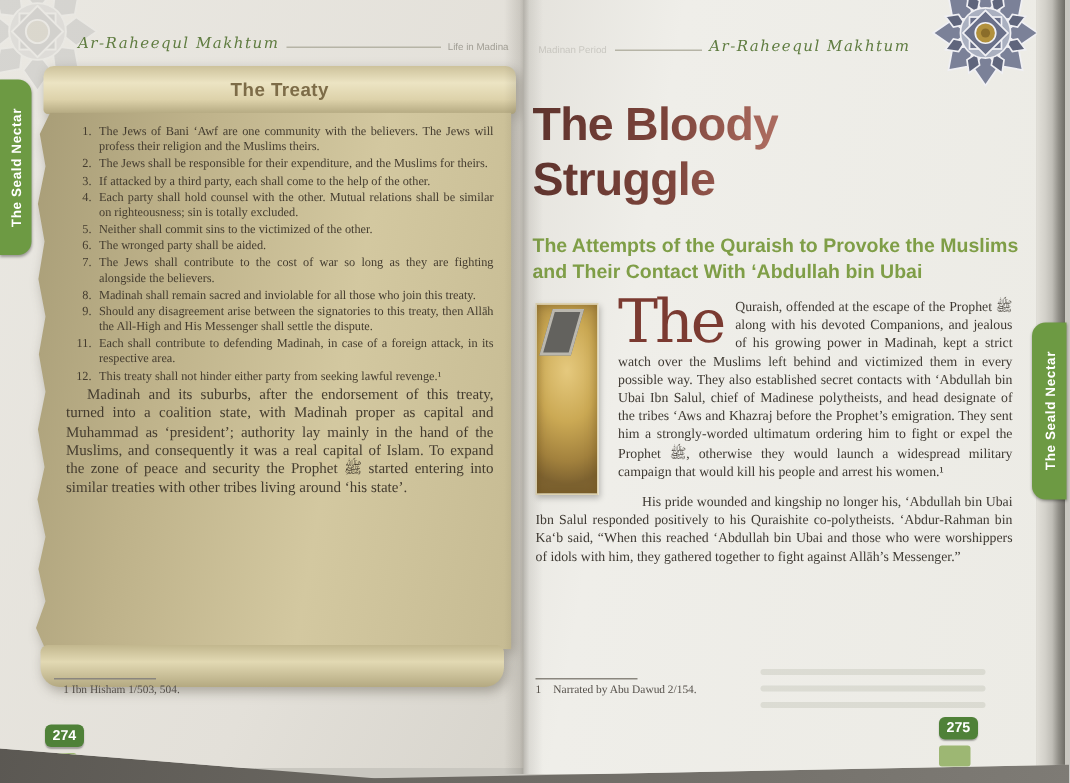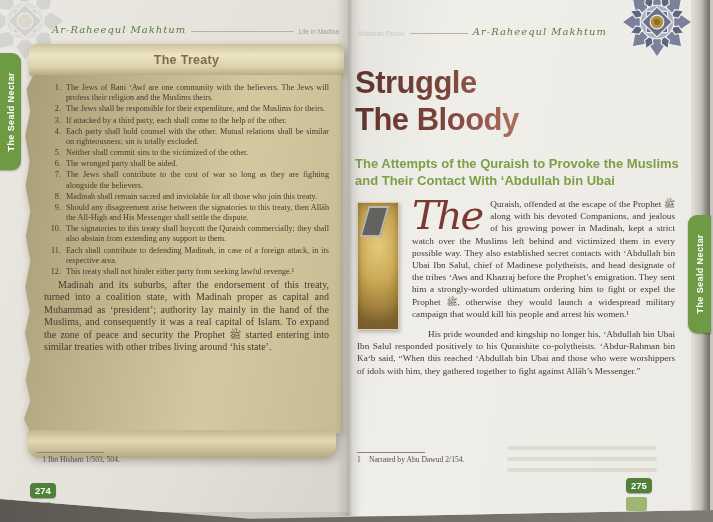--- a/index.html
+++ b/index.html
@@ -61,21 +61,21 @@
   .subtitle{position:absolute;left:6px;top:155px;width:332px;font-family:"Liberation Sans",sans-serif;
     font-size:13px;line-height:17px;font-weight:bold;color:#7f9e47;}
   .article{position:absolute;left:8px;top:198px;width:318px;font-size:9.2px;line-height:12.2px;color:#3f3a33;}
   .article p{margin:0;text-align:justify;}
   .article .p2{margin-top:8px;text-indent:16px;}
   .pillar{float:left;width:40px;height:126px;margin:4px 13px 3px 0;position:relative;
     background:radial-gradient(120% 60% at 50% 35%,#e5c97e 0%,#cba954 45%,#a2813d 80%,#7d6230 100%);
     border:1px solid #ddd2b0;box-shadow:inset 0 0 7px rgba(110,80,25,.55),1px 2px 4px rgba(0,0,0,.25);}
   .pillar::before{content:"";position:absolute;top:3px;left:6px;width:17px;height:27px;background:#63625e;
     transform:skewX(-16deg);border:2px solid #bab7ae;}
-  .dropcap{float:left;font-family:"DejaVu Serif",serif;font-style:italic;font-size:40px;line-height:28px;
+  .dropcap{float:left;font-family:"DejaVu Serif",serif;font-size:40px;line-height:28px;
     color:#7b3a31;margin:3px 8px 0 0;letter-spacing:-2px;}
   
   .rosette{position:absolute;right:-4px;top:-16px;}
   .watermark{position:absolute;left:-18px;top:-22px;opacity:.18;filter:grayscale(70%);}
   .bleed{position:absolute;right:34px;top:446px;width:150px;}
   .bleed i{display:block;height:4px;margin-bottom:7px;background:rgba(140,145,120,.18);border-radius:2px;}
 </style>
 </head>
 <body>
 
@@ -142,24 +142,20 @@
                 <span class="t-num">7.</span>
                 <span class="t-text">The Jews shall contribute to the cost of war so long as they are fighting alongside the believers.</span>
               </div>
               <div class="t-row">
                 <span class="t-num">8.</span>
                 <span class="t-text">Madinah shall remain sacred and inviolable for all those who join this treaty.</span>
               </div>
               <div class="t-row">
                 <span class="t-num">9.</span>
                 <span class="t-text">Should any disagreement arise between the signatories to this treaty, then Allāh the All-High and His Messenger shall settle the dispute.</span>
-              </div>
-              <div class="t-row">
-                <span class="t-num">10.</span>
-                <span class="t-text">The signatories to this treaty shall boycott the Quraish commercially; they shall also abstain from extending any support to them.</span>
               </div>
               <div class="t-row">
                 <span class="t-num">11.</span>
                 <span class="t-text">Each shall contribute to defending Madinah, in case of a foreign attack, in its respective area.</span>
               </div>
               <div class="t-row">
                 <span class="t-num">12.</span>
                 <span class="t-text">This treaty shall not hinder either party from seeking lawful revenge.¹</span>
               </div>
             </div>
@@ -209,22 +205,22 @@
         </g>
       </svg>
 
       <div class="running-head" style="left:10px;right:84px;top:26px;">
         <span class="head-faint">Madinan Period</span>
         <span class="hrule"></span>
         <span class="script">Ar-Raheequl Makhtum</span>
       </div>
 
       <div class="chapter-title">
+        <span>The Bloody</span>
         <span>Struggle</span>
-        <span>The Bloody</span>
       </div>
 
       <div class="subtitle">The Attempts of the Quraish to Provoke the Muslims and Their Contact With ‘Abdullah bin Ubai</div>
 
       <div class="article">
         <div class="pillar"></div>
         <p><span class="dropcap">The</span><span>Quraish, offended at the escape of the Prophet ﷺ along with his devoted Companions, and jealous of his growing power in Madinah, kept a strict watch over the Muslims left behind and victimized them in every possible way. They also established secret contacts with ‘Abdullah bin Ubai Ibn Salul, chief of Madinese polytheists, and head designate of the tribes ‘Aws and Khazraj before the Prophet’s emigration. They sent him a strongly-worded ultimatum ordering him to fight or expel the Prophet ﷺ, otherwise they would launch a widespread military campaign that would kill his people and arrest his women.¹</span></p>
         <p class="p2">His pride wounded and kingship no longer his, ‘Abdullah bin Ubai Ibn Salul responded positively to his Quraishite co-polytheists. ‘Abdur-Rahman bin Ka‘b said, “When this reached ‘Abdullah bin Ubai and those who were worshippers of idols with him, they gathered together to fight against Allāh’s Messenger.”</p>
       </div>
 

